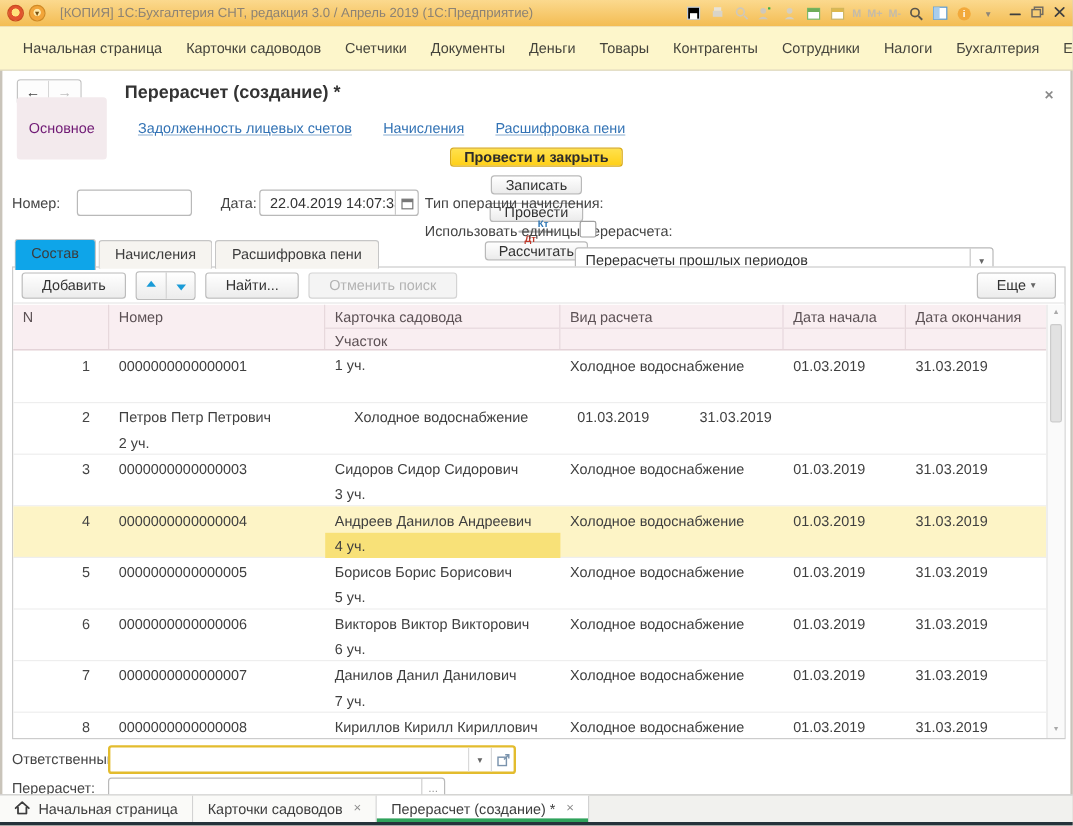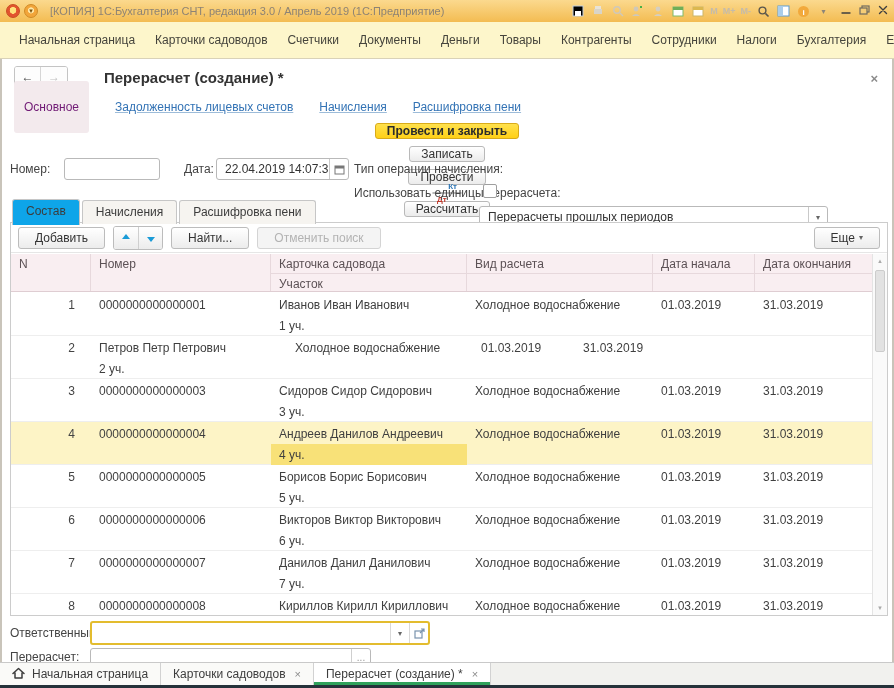--- a/index.html
+++ b/index.html
@@ -336,21 +336,20 @@
         <div class="h1">Дата окончания</div>
         <div class="h2"></div>
       </div>
     </div>
 
     <div class="tbody">
         <div class="trow">
           <div class="c c-n">1</div>
           <div class="c c-num">0000000000000001</div>
           <div class="c c-card">
-            <div class="l1">Иванов Иван Иванович</div>
             <div class="l2">1 уч.</div>
           </div>
           <div class="c c-calc">Холодное водоснабжение</div>
           <div class="c c-start">01.03.2019</div>
           <div class="c c-end">31.03.2019</div>
         </div>
         <div class="trow">
           <div class="c c-n">2</div>
           <div class="c c-card">
             <div class="l1">Петров Петр Петрович</div>

